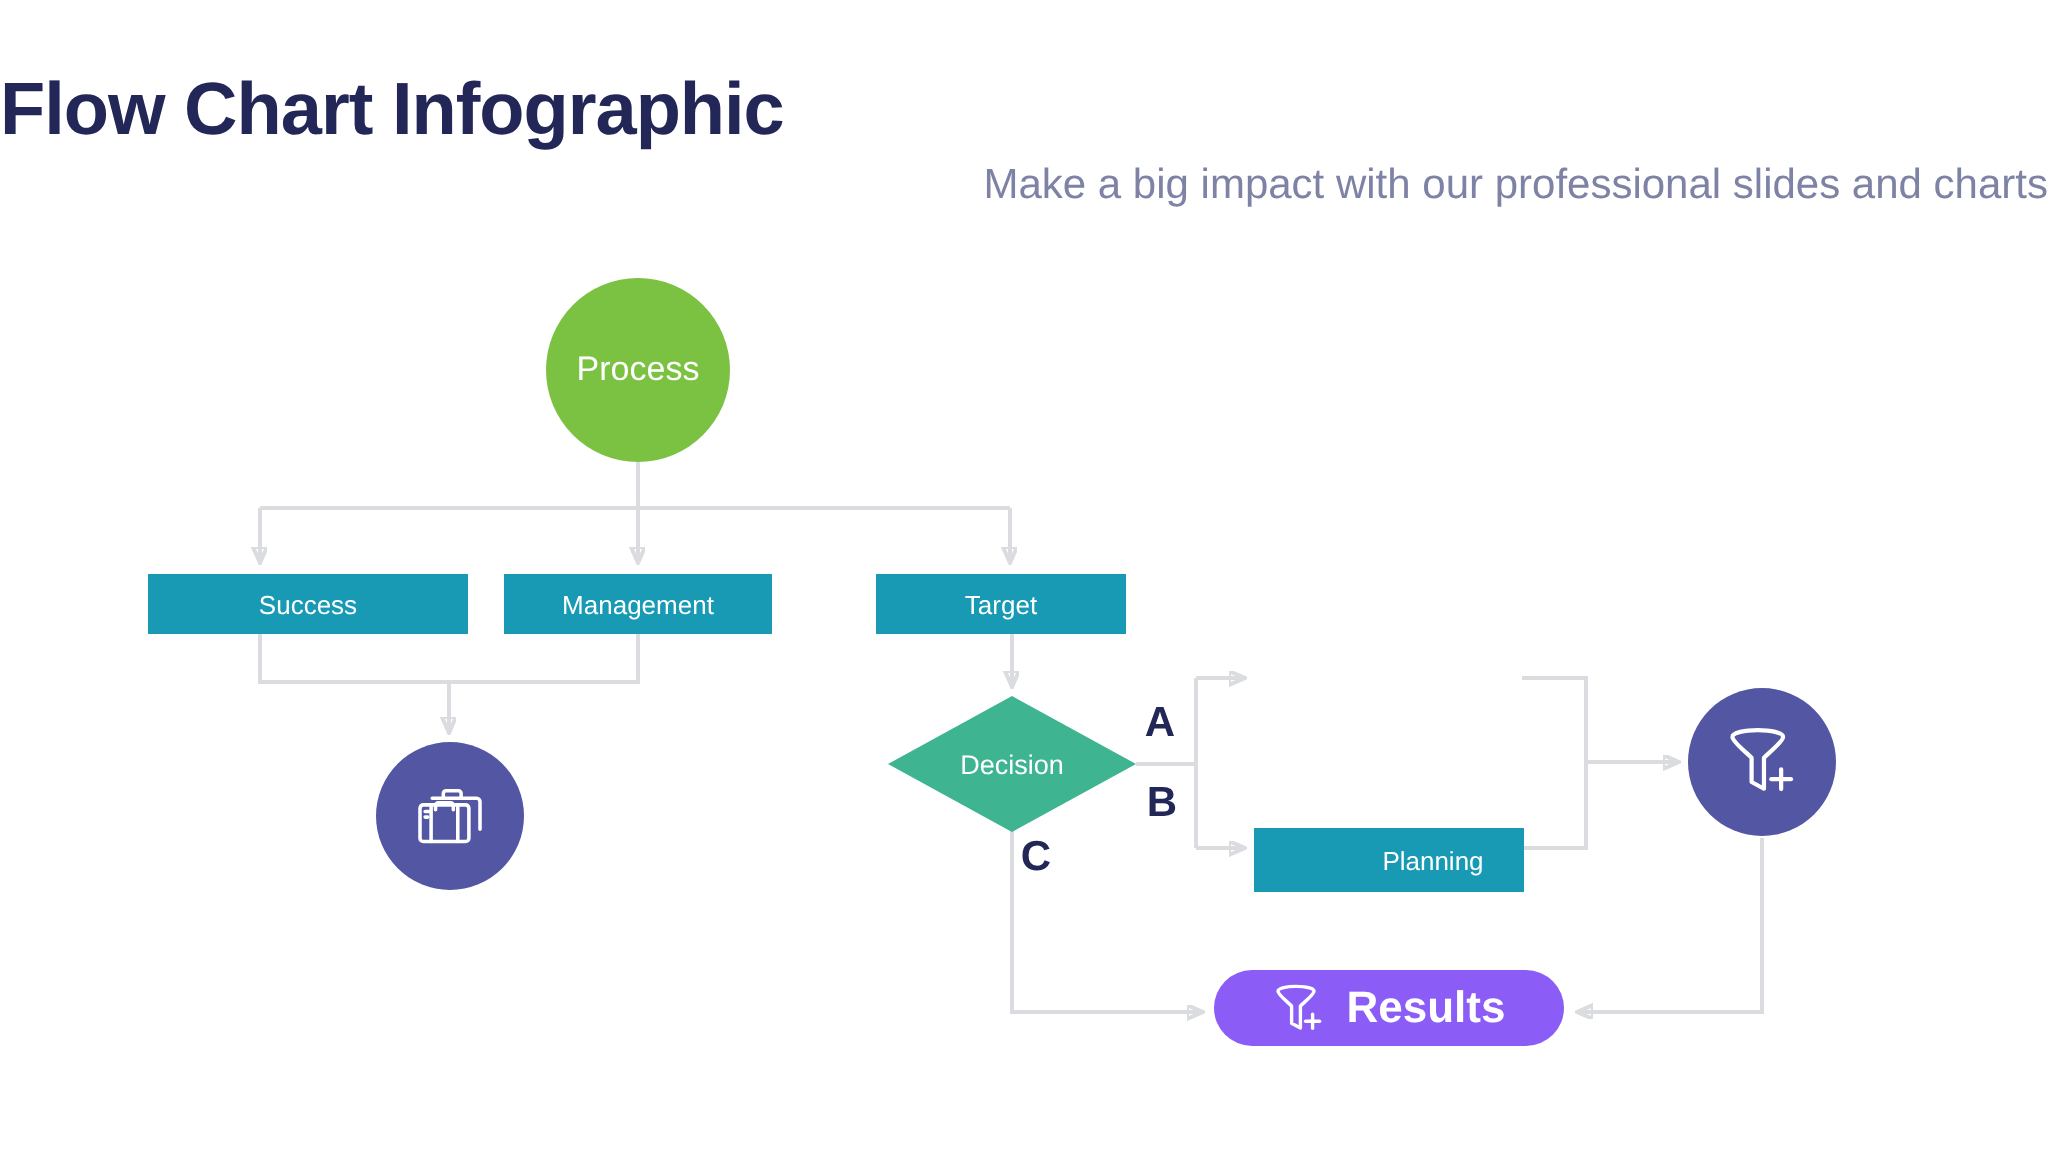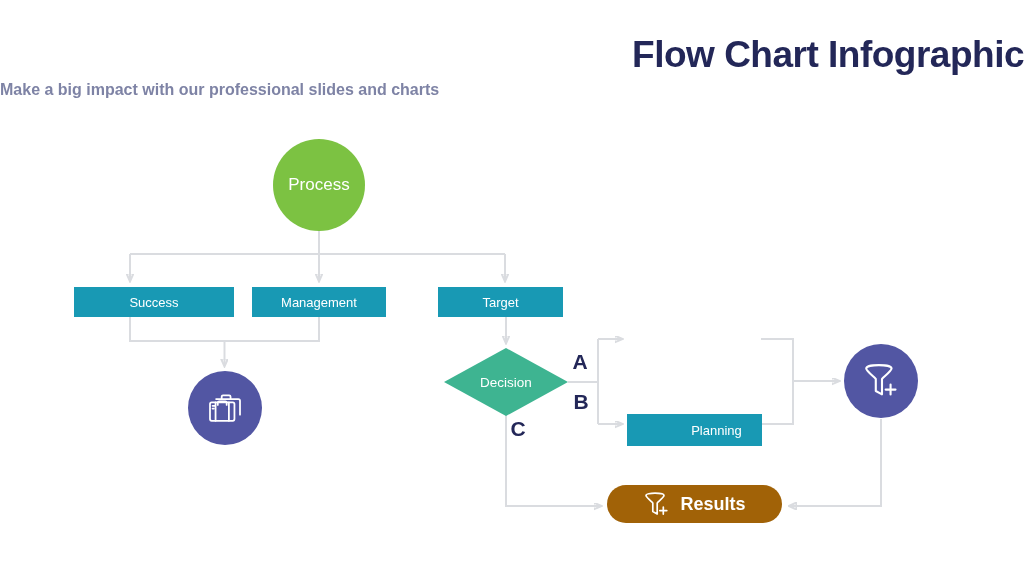--- a/index.html
+++ b/index.html
@@ -6,28 +6,28 @@
   .slide{
     position:relative;
     width:1024px;height:577px;
     background:#ffffff;
     overflow:hidden;
     font-family:"Liberation Sans",sans-serif;
   }
   
   .page-title{
     position:absolute;left:0;top:34px;width:1024px;
-    text-align:right;
+    text-align:left;
     font-size:37px;font-weight:700;letter-spacing:-0.5px;
     color:#232758;
   }
   .page-subtitle{
     position:absolute;left:0;top:81px;width:1024px;
-    text-align:left;
-    font-size:16px;font-weight:700;
+    text-align:right;
+    font-size:21px;font-weight:400;
     color:#7e83a5;
   }
   
   .wires{position:absolute;left:0;top:0;width:1024px;height:577px;}
   .wires path{stroke:#dadce0;stroke-width:2;fill:none;}
   
   .node{
     position:absolute;display:flex;align-items:center;justify-content:center;
     color:#ffffff;box-sizing:border-box;
   }
@@ -47,22 +47,22 @@
     clip-path:polygon(50% 0,100% 50%,50% 100%,0 50%);
   }
   .circle-purple{
     width:74px;height:74px;border-radius:50%;
     background:#5256a3;
   }
   .circle-briefcase{left:188px;top:371px;}
   .circle-funnel{left:844px;top:344px;}
   .pill-results{
     left:607px;top:485px;width:175px;height:38px;border-radius:19px;
-    background:#a16207;gap:10px;
-    font-size:18px;font-weight:700;
+    background:#8b5cf6;gap:10px;
+    font-size:22px;font-weight:700;
   }
   .branch-label{
     position:absolute;transform:translate(-50%,-50%);
     font-size:21px;font-weight:700;color:#232758;
   }
   .lbl-a{left:580px;top:362px;}
   .lbl-b{left:581px;top:402px;}
   .lbl-c{left:518px;top:429px;}
   .icon svg{display:block;}
 </style>

